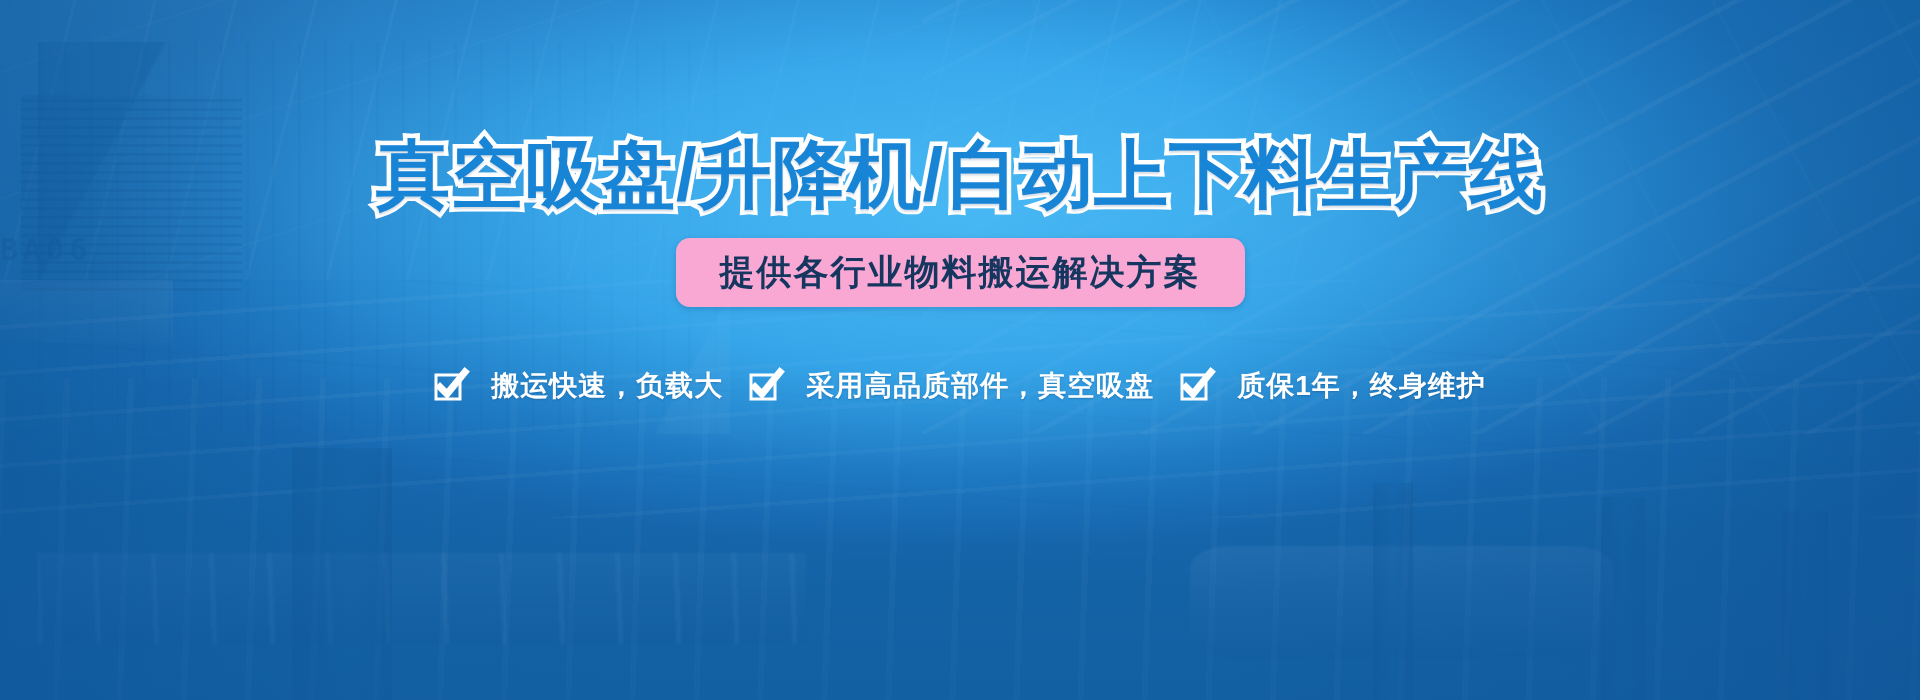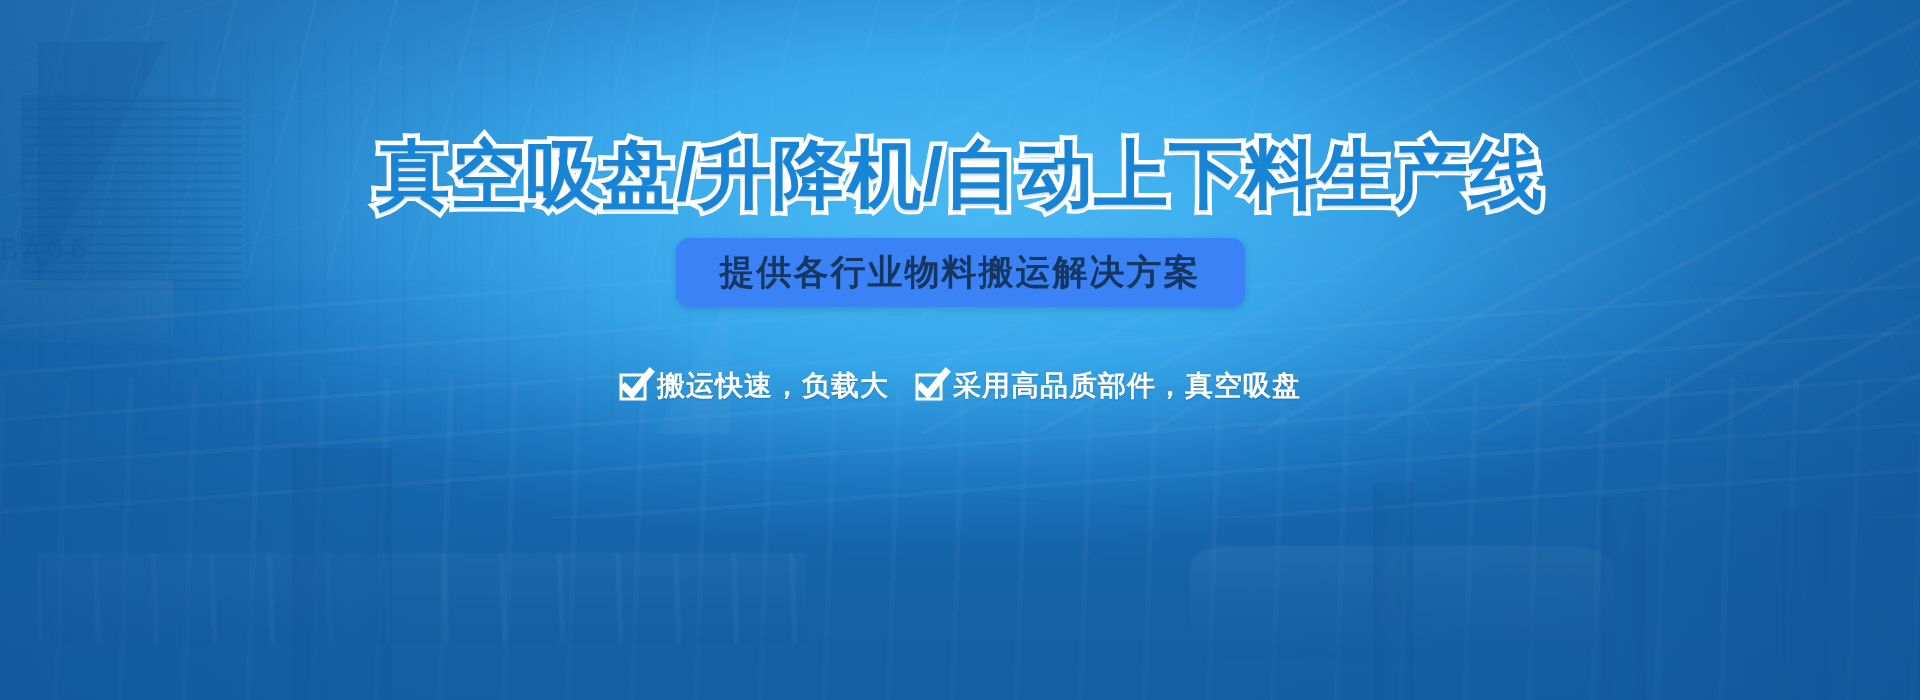--- a/index.html
+++ b/index.html
@@ -215,21 +215,21 @@
     letter-spacing: 1px;
     color: #1884d6;
     white-space: nowrap;
     -webkit-text-stroke: 9px #ffffff;
     paint-order: stroke fill;
     text-shadow: 0 2px 2px rgba(10,60,110,0.18);
   }
 
   .subpill {
     margin-top: 26px;
-    background: #3b82f6;
+    background: #f9a8d4;
     color: #14365f;
     font-size: 35px;
     font-weight: 700;
     letter-spacing: 2px;
     line-height: 1;
     padding: 16px 44px 18px 44px;
     border-radius: 14px;
     white-space: nowrap;
     box-shadow: 0 2px 6px rgba(8,50,95,0.22);
   }
@@ -237,21 +237,21 @@
   .features {
     margin-top: 64px;
     display: flex;
     align-items: center;
     gap: 26px;
     white-space: nowrap;
   }
   .feature {
     display: flex;
     align-items: center;
-    gap: 6px;
+    gap: 25px;
   }
   .check-icon {
     position: relative;
     width: 32px;
     height: 30px;
     flex: 0 0 auto;
   }
   .check-icon svg { display: block; overflow: visible; }
   .feature-label {
     color: #ffffff;
@@ -309,16 +309,25 @@
       <div class="feature">
         <span class="check-icon">
           <svg width="32" height="30" viewBox="0 0 32 30">
             <rect x="2" y="4" width="24" height="24" fill="none" stroke="#ffffff" stroke-width="3"></rect>
             <path d="M6 16 L13 23 L31 1" fill="none" stroke="#ffffff" stroke-width="7" stroke-linecap="square" stroke-linejoin="miter"></path>
           </svg>
         </span>
         <span class="feature-label">采用高品质部件，真空吸盘</span>
       </div>
 
+      <div class="feature">
+        <span class="check-icon">
+          <svg width="32" height="30" viewBox="0 0 32 30">
+            <rect x="2" y="4" width="24" height="24" fill="none" stroke="#ffffff" stroke-width="3"></rect>
+            <path d="M6 16 L13 23 L31 1" fill="none" stroke="#ffffff" stroke-width="7" stroke-linecap="square" stroke-linejoin="miter"></path>
+          </svg>
+        </span>
+        <span class="feature-label">质保1年，终身维护</span>
+      </div>
 
     </div>
   </div>
 </div>
 
 </body></html>

